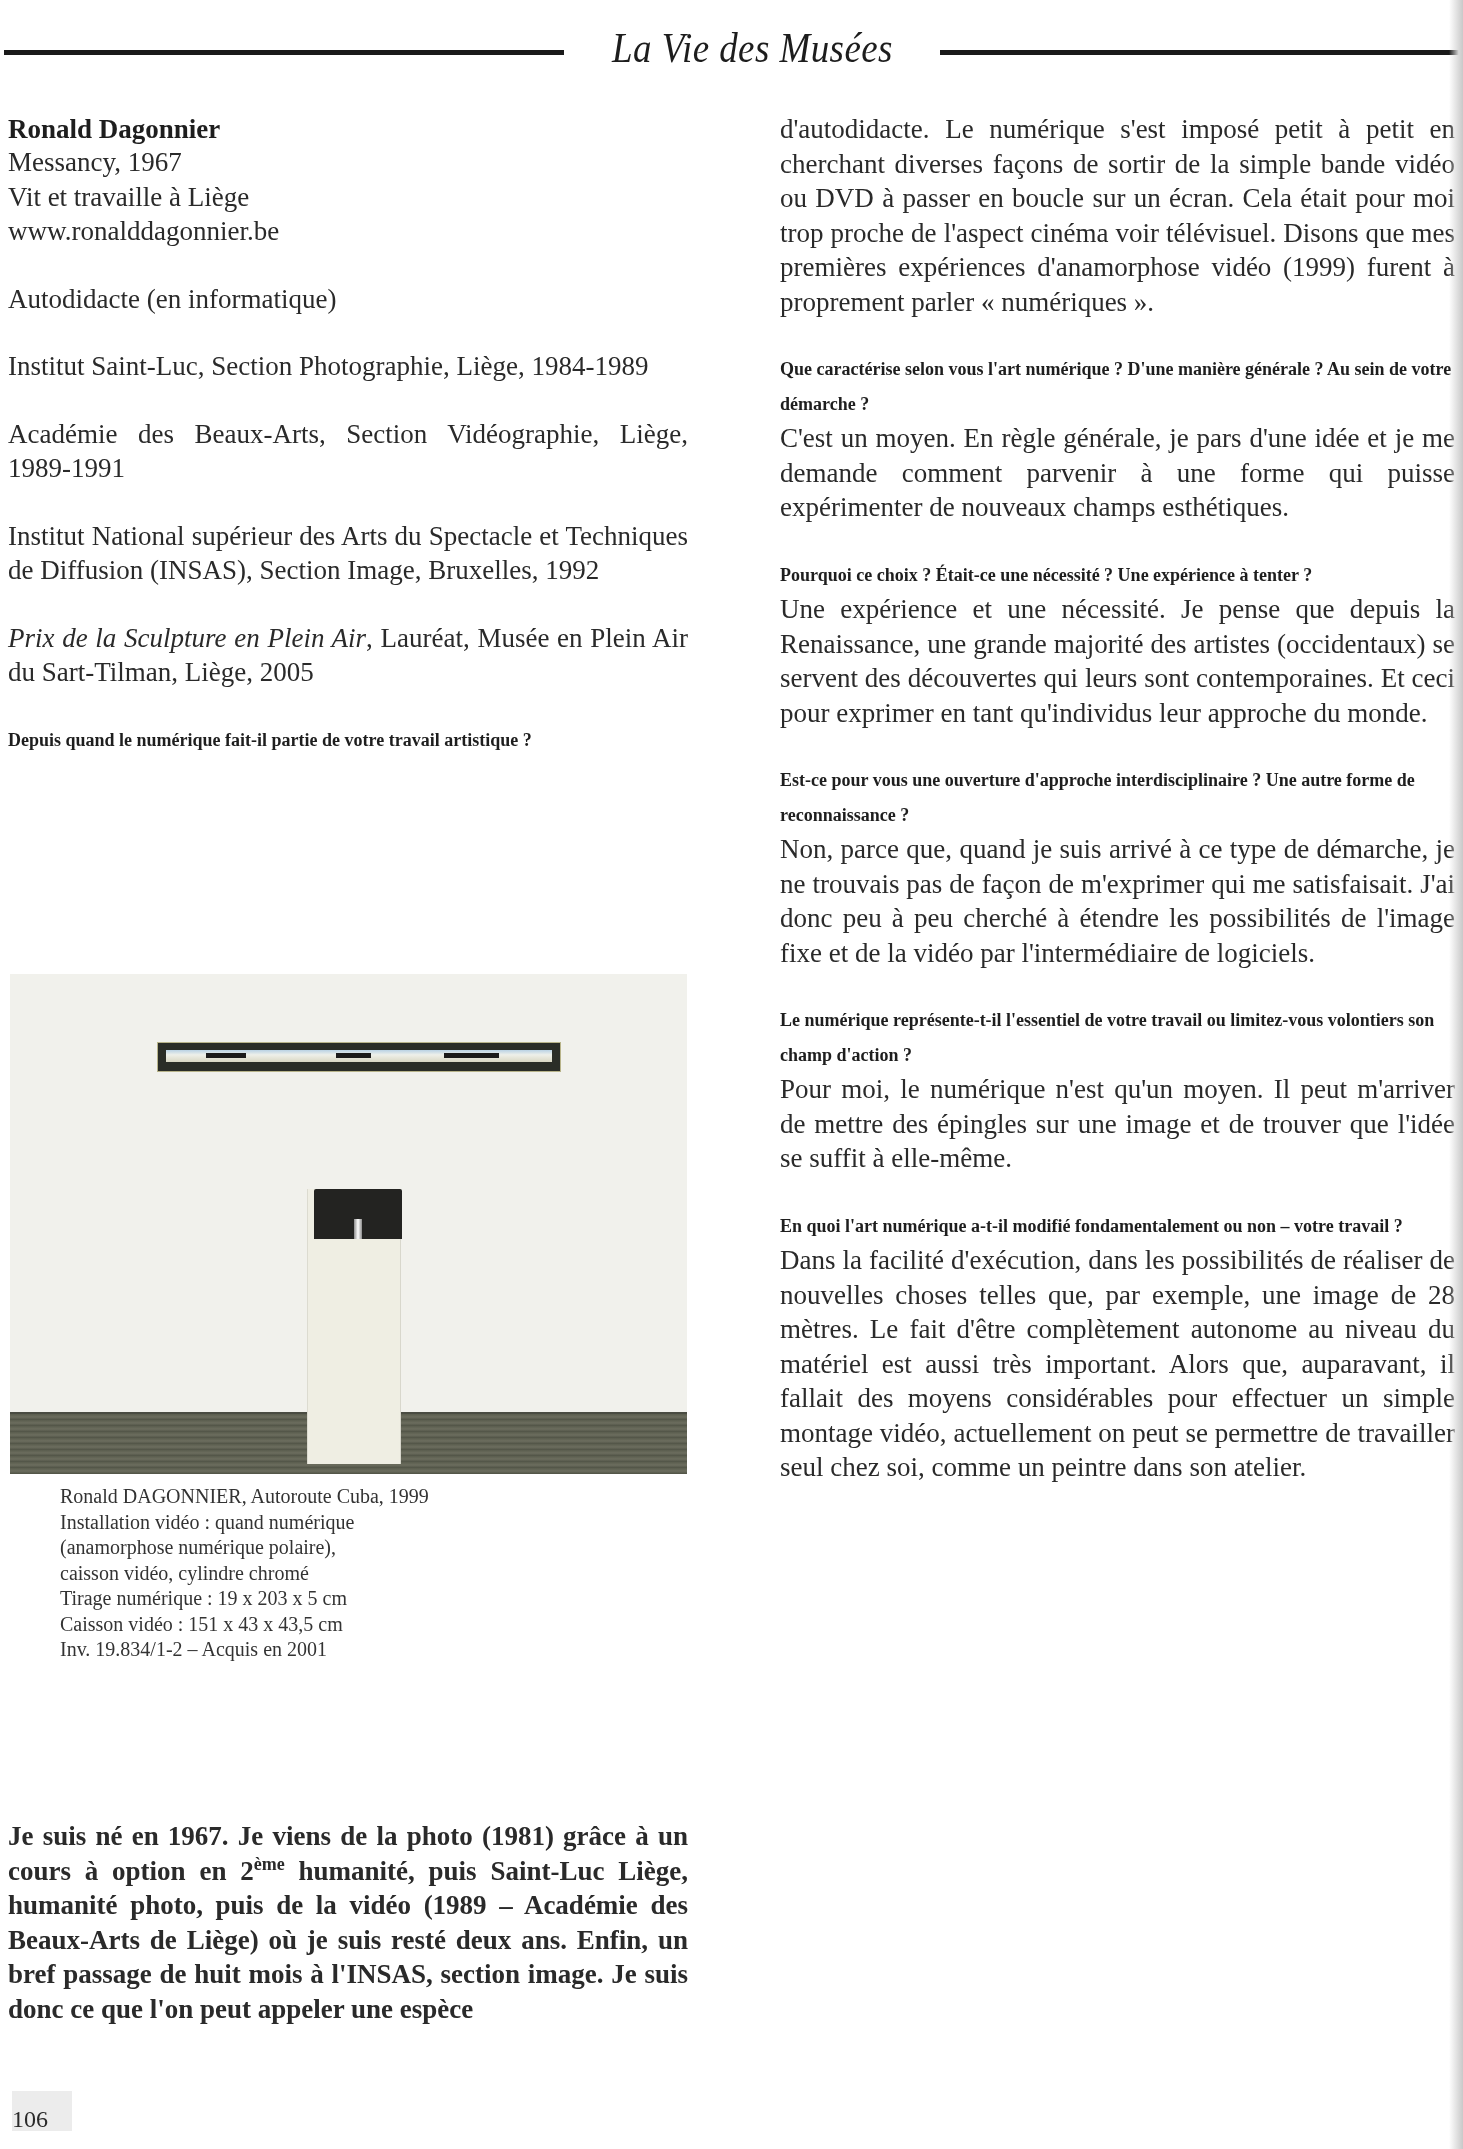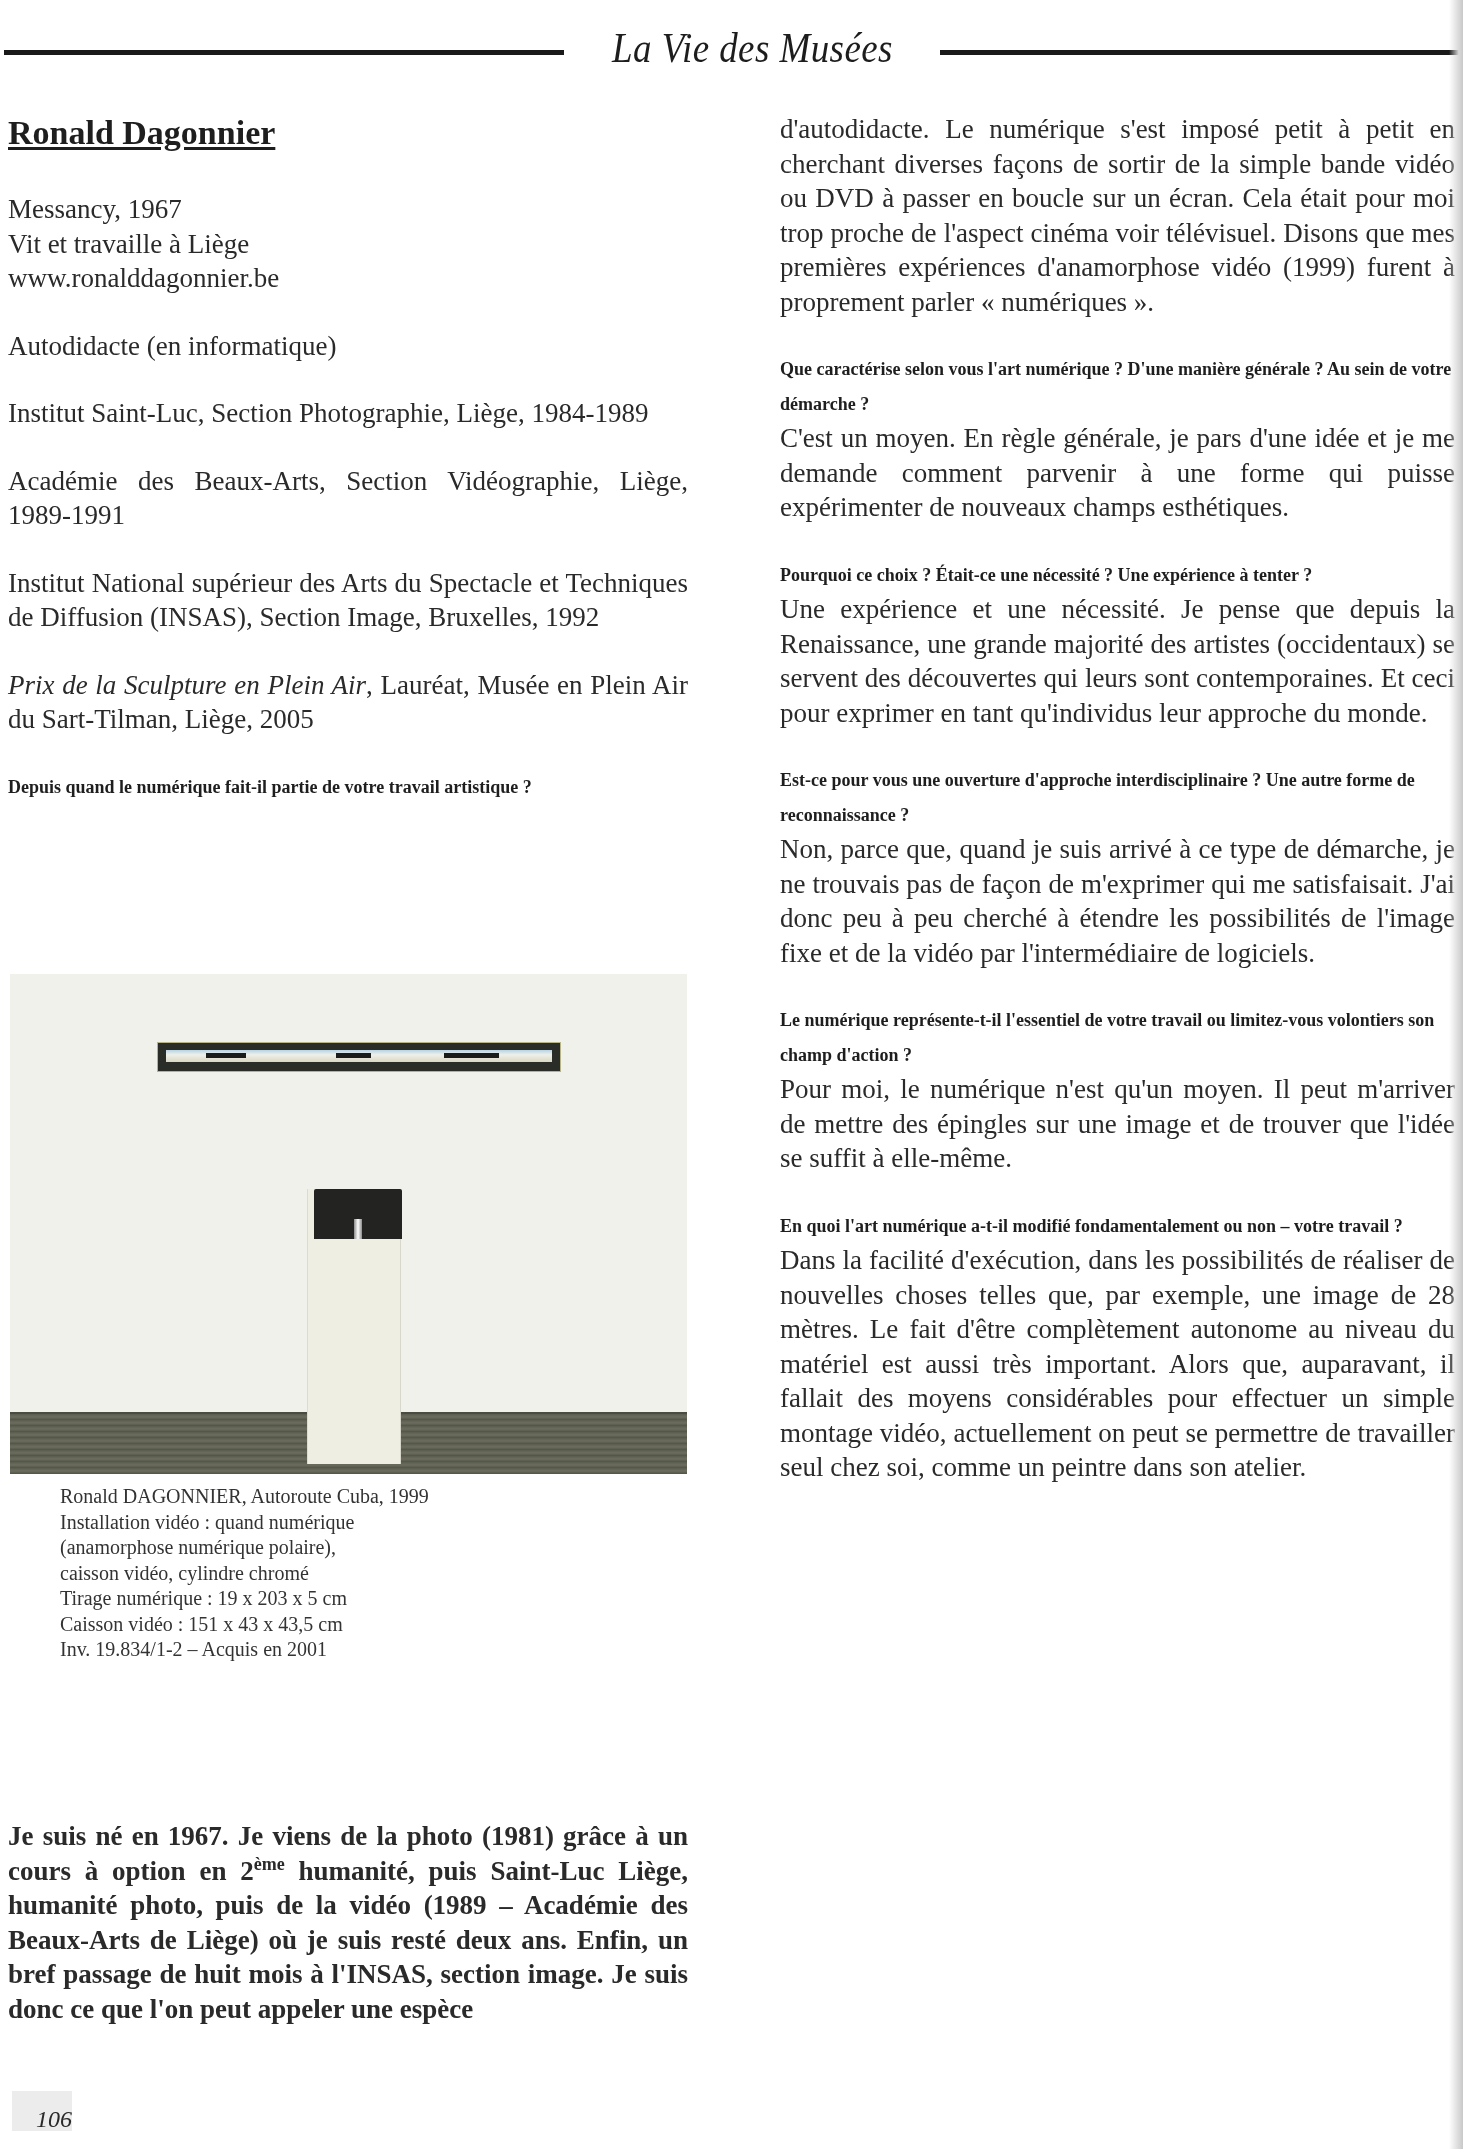--- a/index.html
+++ b/index.html
@@ -26,22 +26,22 @@
 
     
     .col-left { position: absolute; left: 8px; top: 114px; width: 680px; }
     .col-right { position: absolute; left: 780px; top: 112px; width: 675px; }
 
     .txt { font-size: 27px; line-height: 34.5px; }
     .justify { text-align: justify; }
     .block { margin: 0 0 33px 0; }
 
     .author-name {
-      font-weight: bold; font-size: 34px; text-decoration: underline;
-      text-underline-offset: 3px; margin-bottom: 40px; color: #1e1e1e;
+      font-weight: bold; font-size: 27px; 
+      text-underline-offset: 3px; color: #1e1e1e;
     }
     .bio-line { display: block; }
     .italic { font-style: italic; }
     .question { font-weight: bold; font-size: 18px; line-height: 34.5px; color: #1e1e1e; }
 
     
     .photo {
       position: absolute; left: 10px; top: 974px; width: 677px; height: 500px;
       background: #f1f1ec; overflow: hidden;
     }
@@ -79,21 +79,21 @@
       position: absolute; left: 60px; top: 1484px; width: 580px; text-align: left;
       font-size: 20px; line-height: 25.5px; color: #333;
     }
 
     .intro { position: absolute; left: 8px; top: 1819px; width: 680px; font-weight: bold; }
     sup { font-size: 18px; vertical-align: 10px; line-height: 0; }
 
     
     .page-number {
       position: absolute; left: 12px; top: 2091px; width: 60px; height: 40px;
-      background: #ececec; font-size: 24px; line-height: 56px; text-align: right; color: #2a2a2a; font-style: italic;
+      background: #ececec; font-size: 24px; line-height: 56px; text-align: left; color: #2a2a2a;
     }
 
     
     .section { margin-bottom: 33px; }
   </style>
 </head>
 <body>
 
 <div class="header">
   <div class="rule left"></div>

